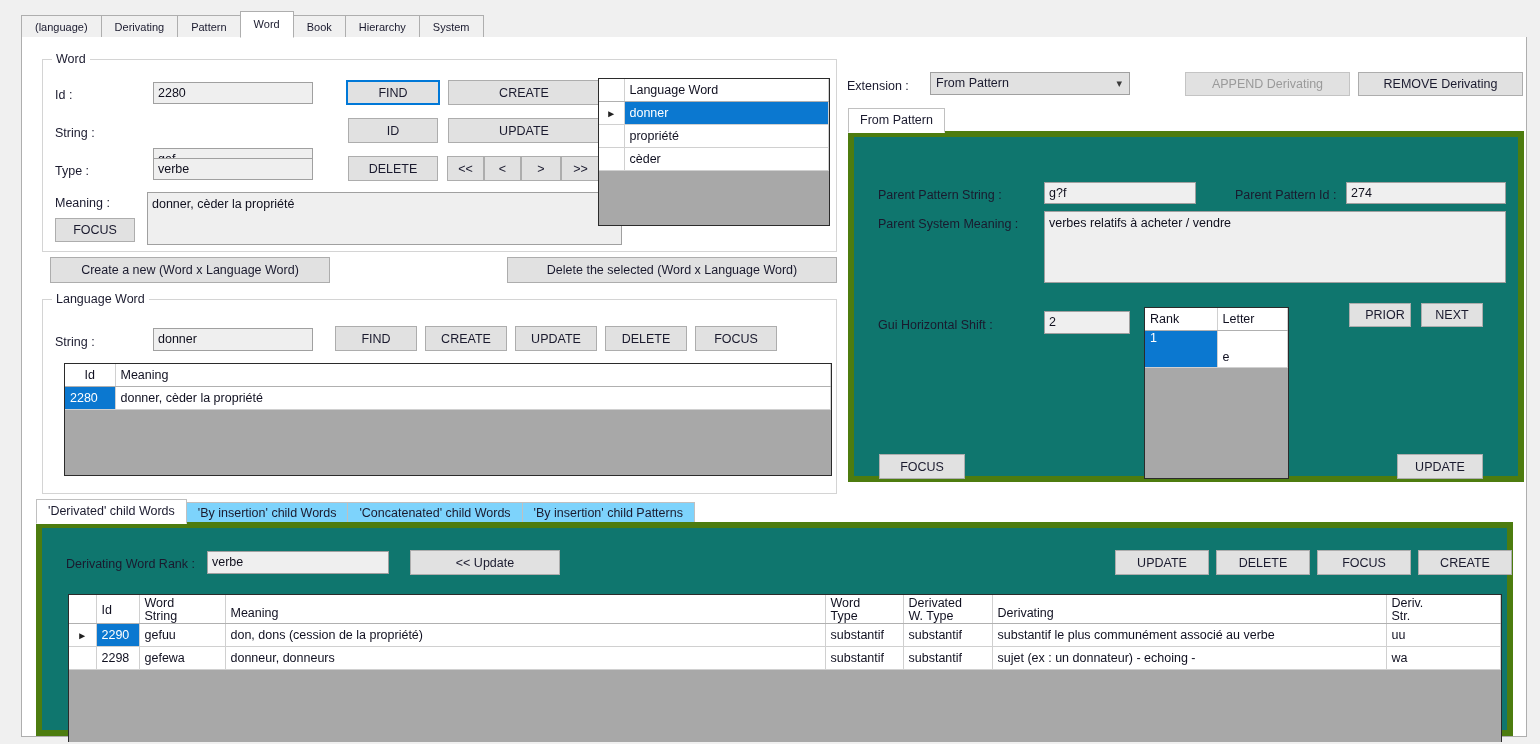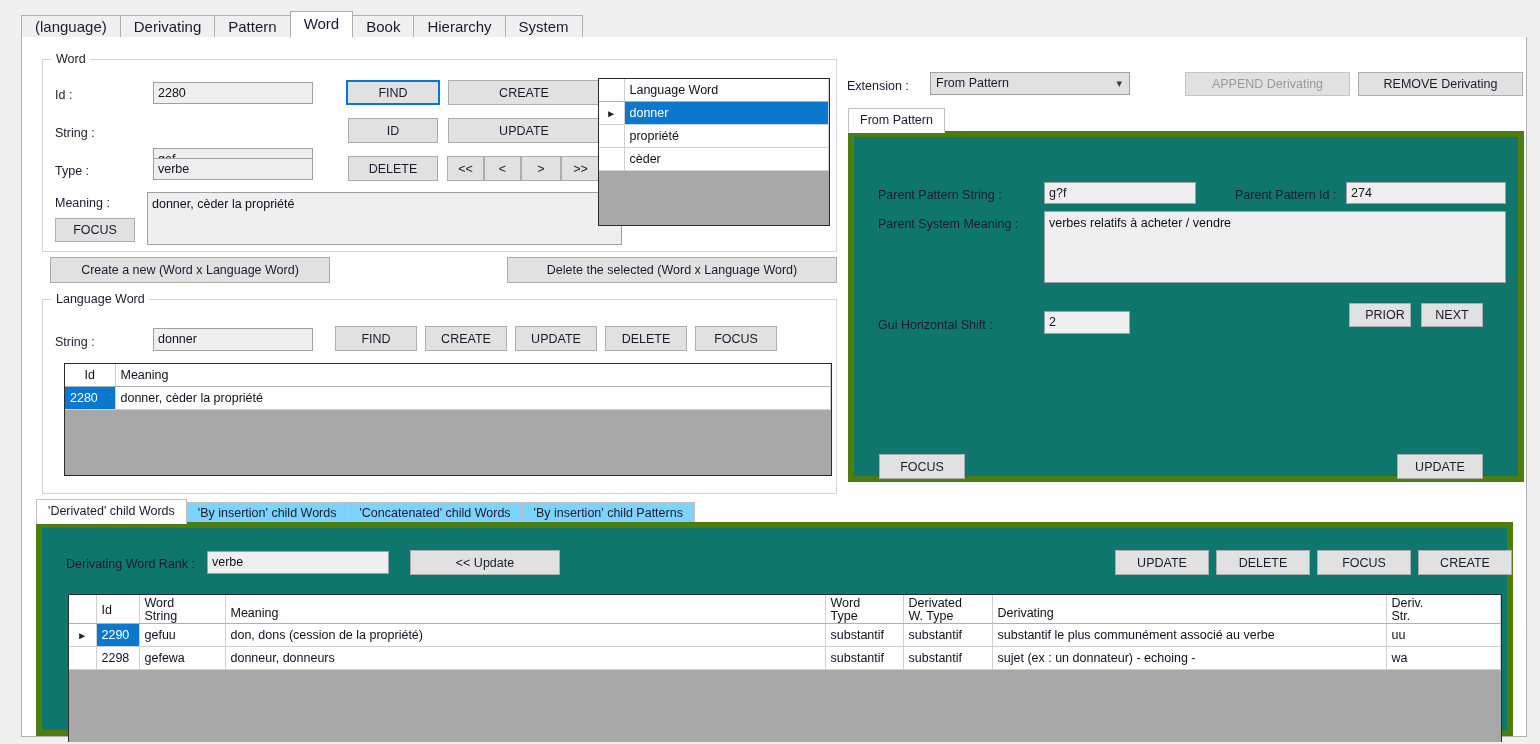--- a/index.html
+++ b/index.html
@@ -34,21 +34,21 @@
     box-sizing: border-box;
   }
   .tab {
     height: 22px;
     line-height: 22px;
     padding: 0 13px;
     margin-right: -1px;
     background: #f0f0f0;
     border: 1px solid #aeaeae;
     border-bottom: none;
-    font-size: 15px;
+    font-size: 11px;
     color: #1a1a2e;
     white-space: nowrap;
     box-sizing: border-box;
     cursor: default;
   }
   .tab.active {
     background: #ffffff;
     height: 27px;
     line-height: 24px;
     position: relative;
@@ -368,20 +368,38 @@
 
       <div class="lbl" style="left:381px; top:51px;">Parent Pattern Id :</div>
       <div class="tb" style="left:492px; top:45px; width:160px; height:22px;">274</div>
 
       <div class="lbl" style="left:24px; top:80px;">Parent System Meaning :</div>
       <div class="tb multiline" style="left:190px; top:74px; width:462px; height:72px;">verbes relatifs à acheter / vendre</div>
 
       <div class="lbl" style="left:24px; top:181px;">Gui Horizontal Shift :</div>
       <div class="tb" style="left:190px; top:174px; width:86px; height:23px;">2</div>
 
+      <div class="grid" style="left:290px; top:170px; width:145px; height:172px;">
+        <table>
+          <colgroup>
+              <col style="width:72px">
+              <col>
+            </colgroup>
+          <tbody>
+              <tr>
+            <th>Rank</th>
+            <th>Letter</th>
+          </tr>
+          <tr>
+            <td class="sel" style="height:33px;vertical-align:top;">1</td>
+            <td style="height:33px;vertical-align:bottom;padding-bottom:3px;">e</td>
+          </tr>
+        </tbody>
+          </table>
+      </div>
 
       <div class="btn" style="left:495px; top:166px; width:62px; height:24px;padding-left:10px;">PRIOR</div>
       <div class="btn" style="left:567px; top:166px; width:62px; height:24px;">NEXT</div>
 
       <div class="btn" style="left:25px; top:317px; width:86px; height:25px;">FOCUS</div>
       <div class="btn" style="left:543px; top:317px; width:86px; height:25px;">UPDATE</div>
     </div>
 
     <div class="inner-tabstrip" style="left:14px; top:461px; width:1477px;">
       <div class="inner-tab active">'Derivated' child Words</div>

